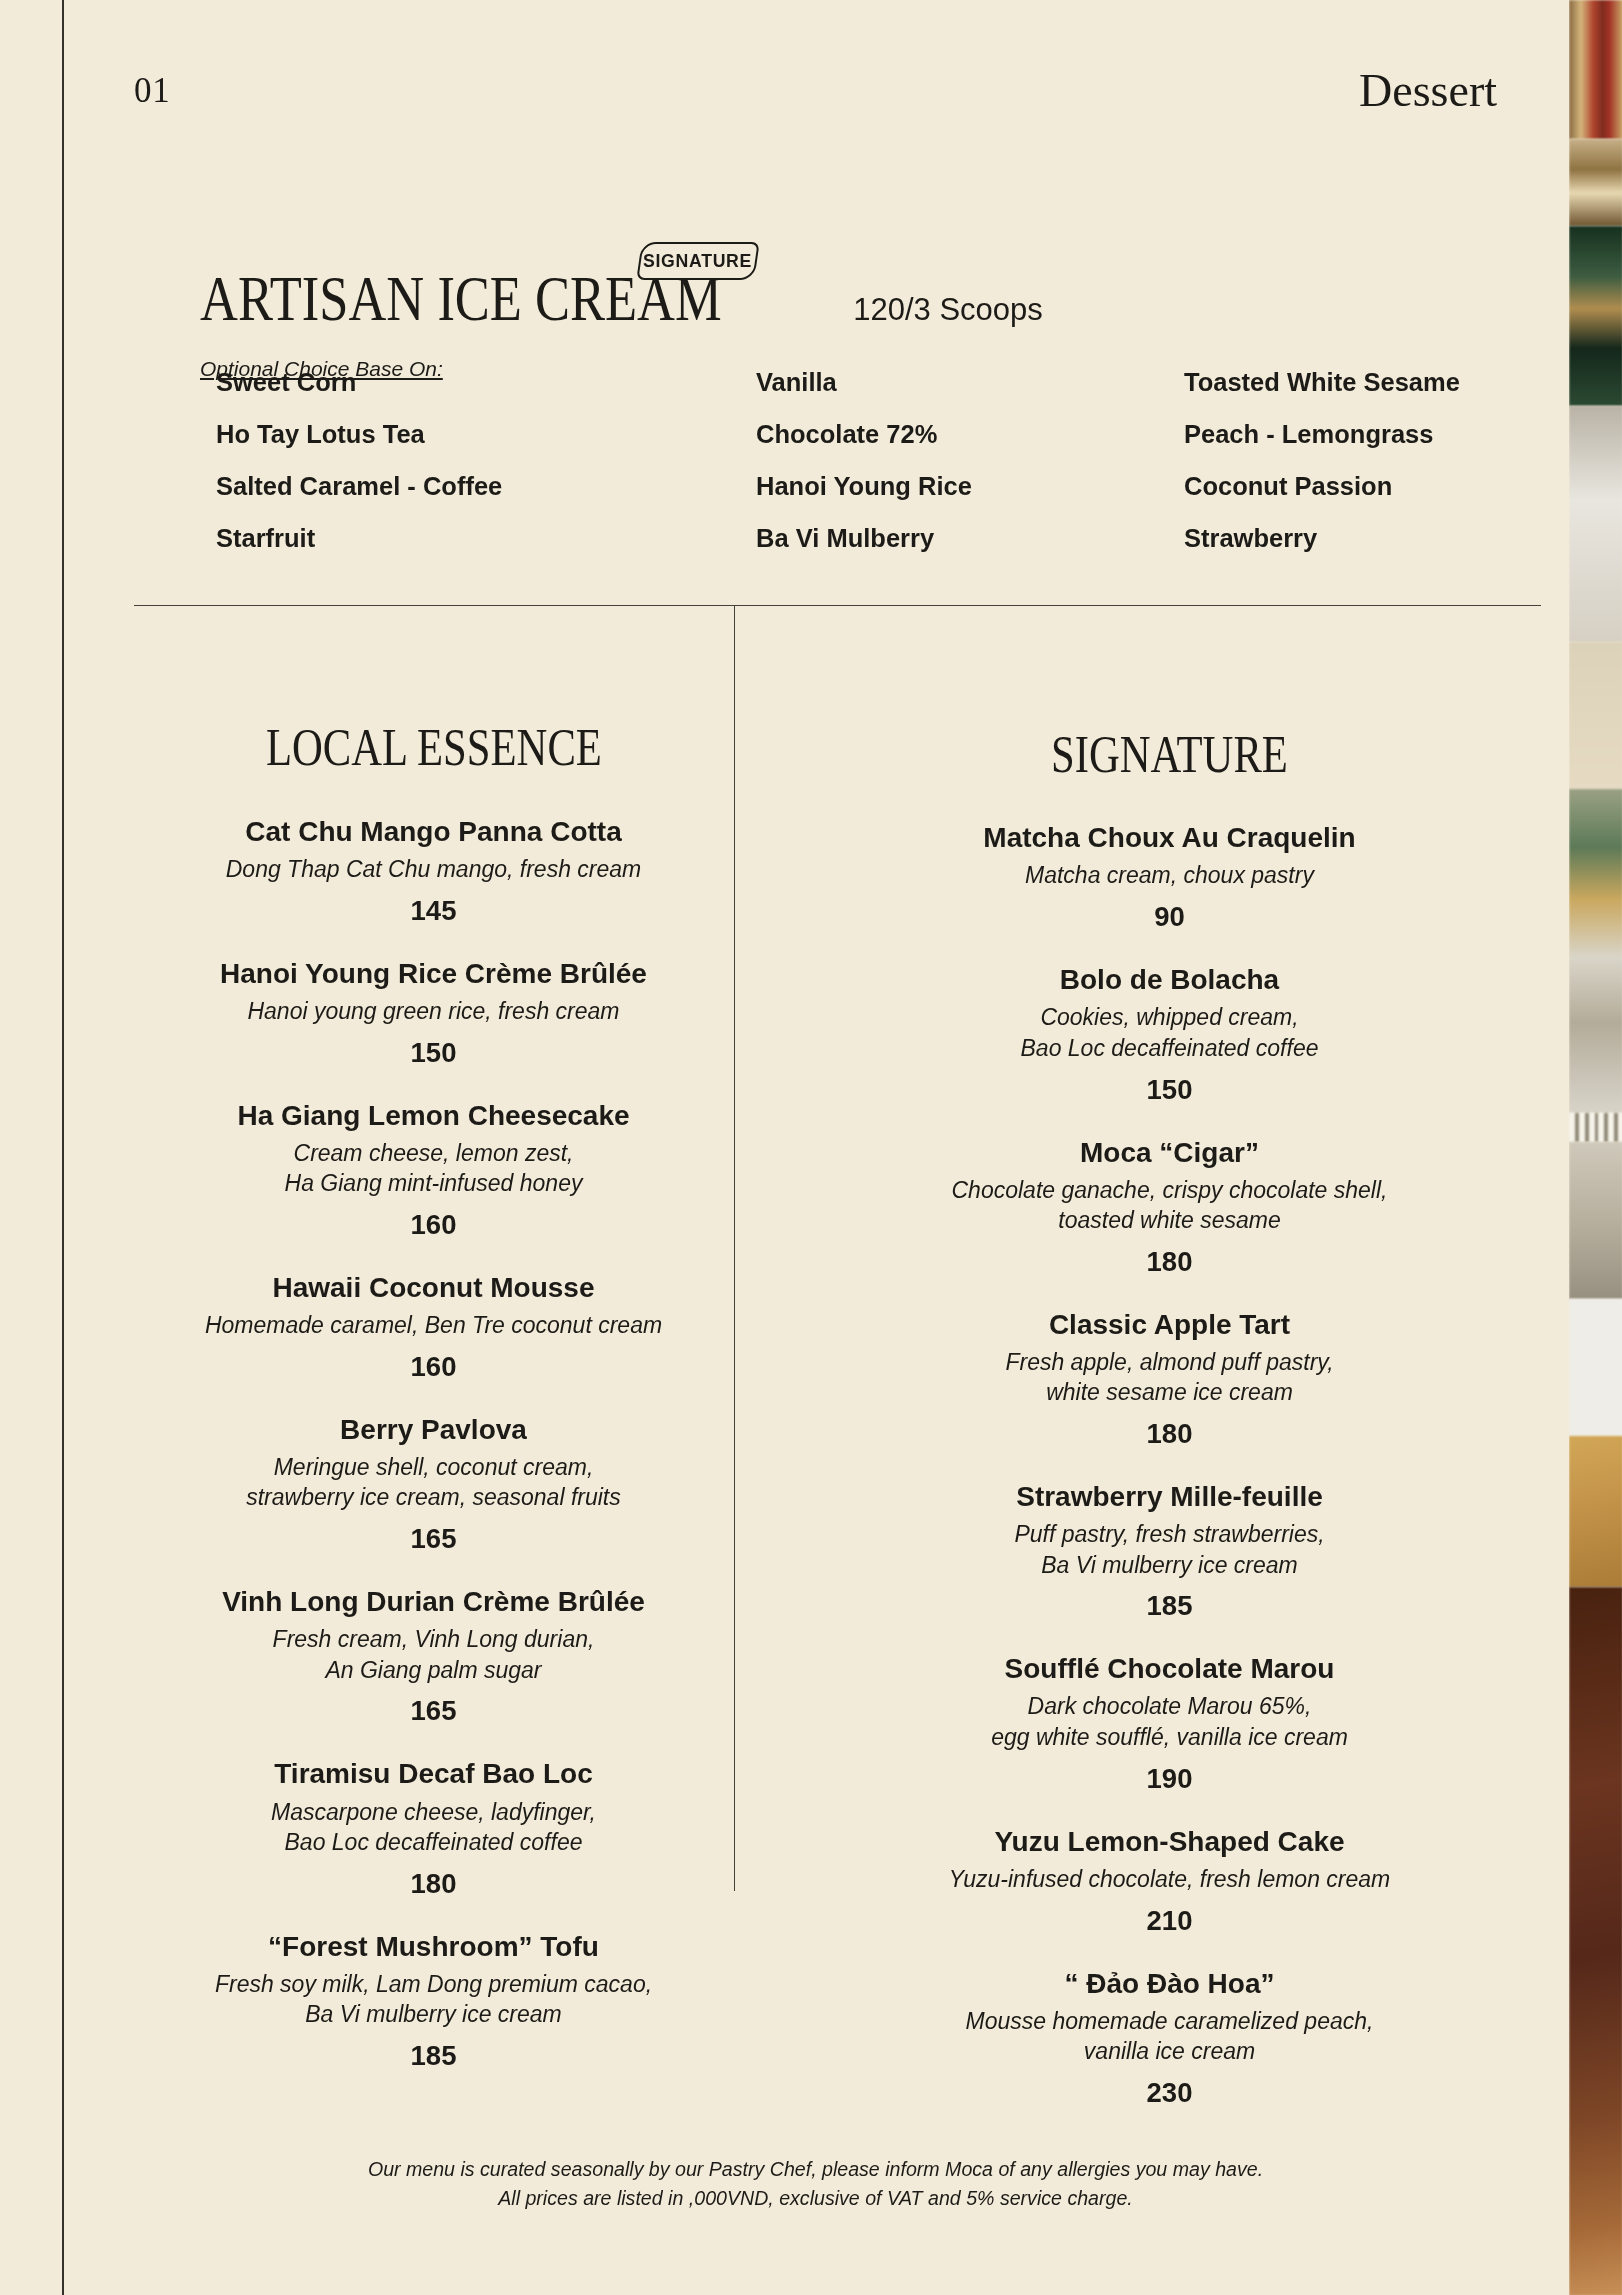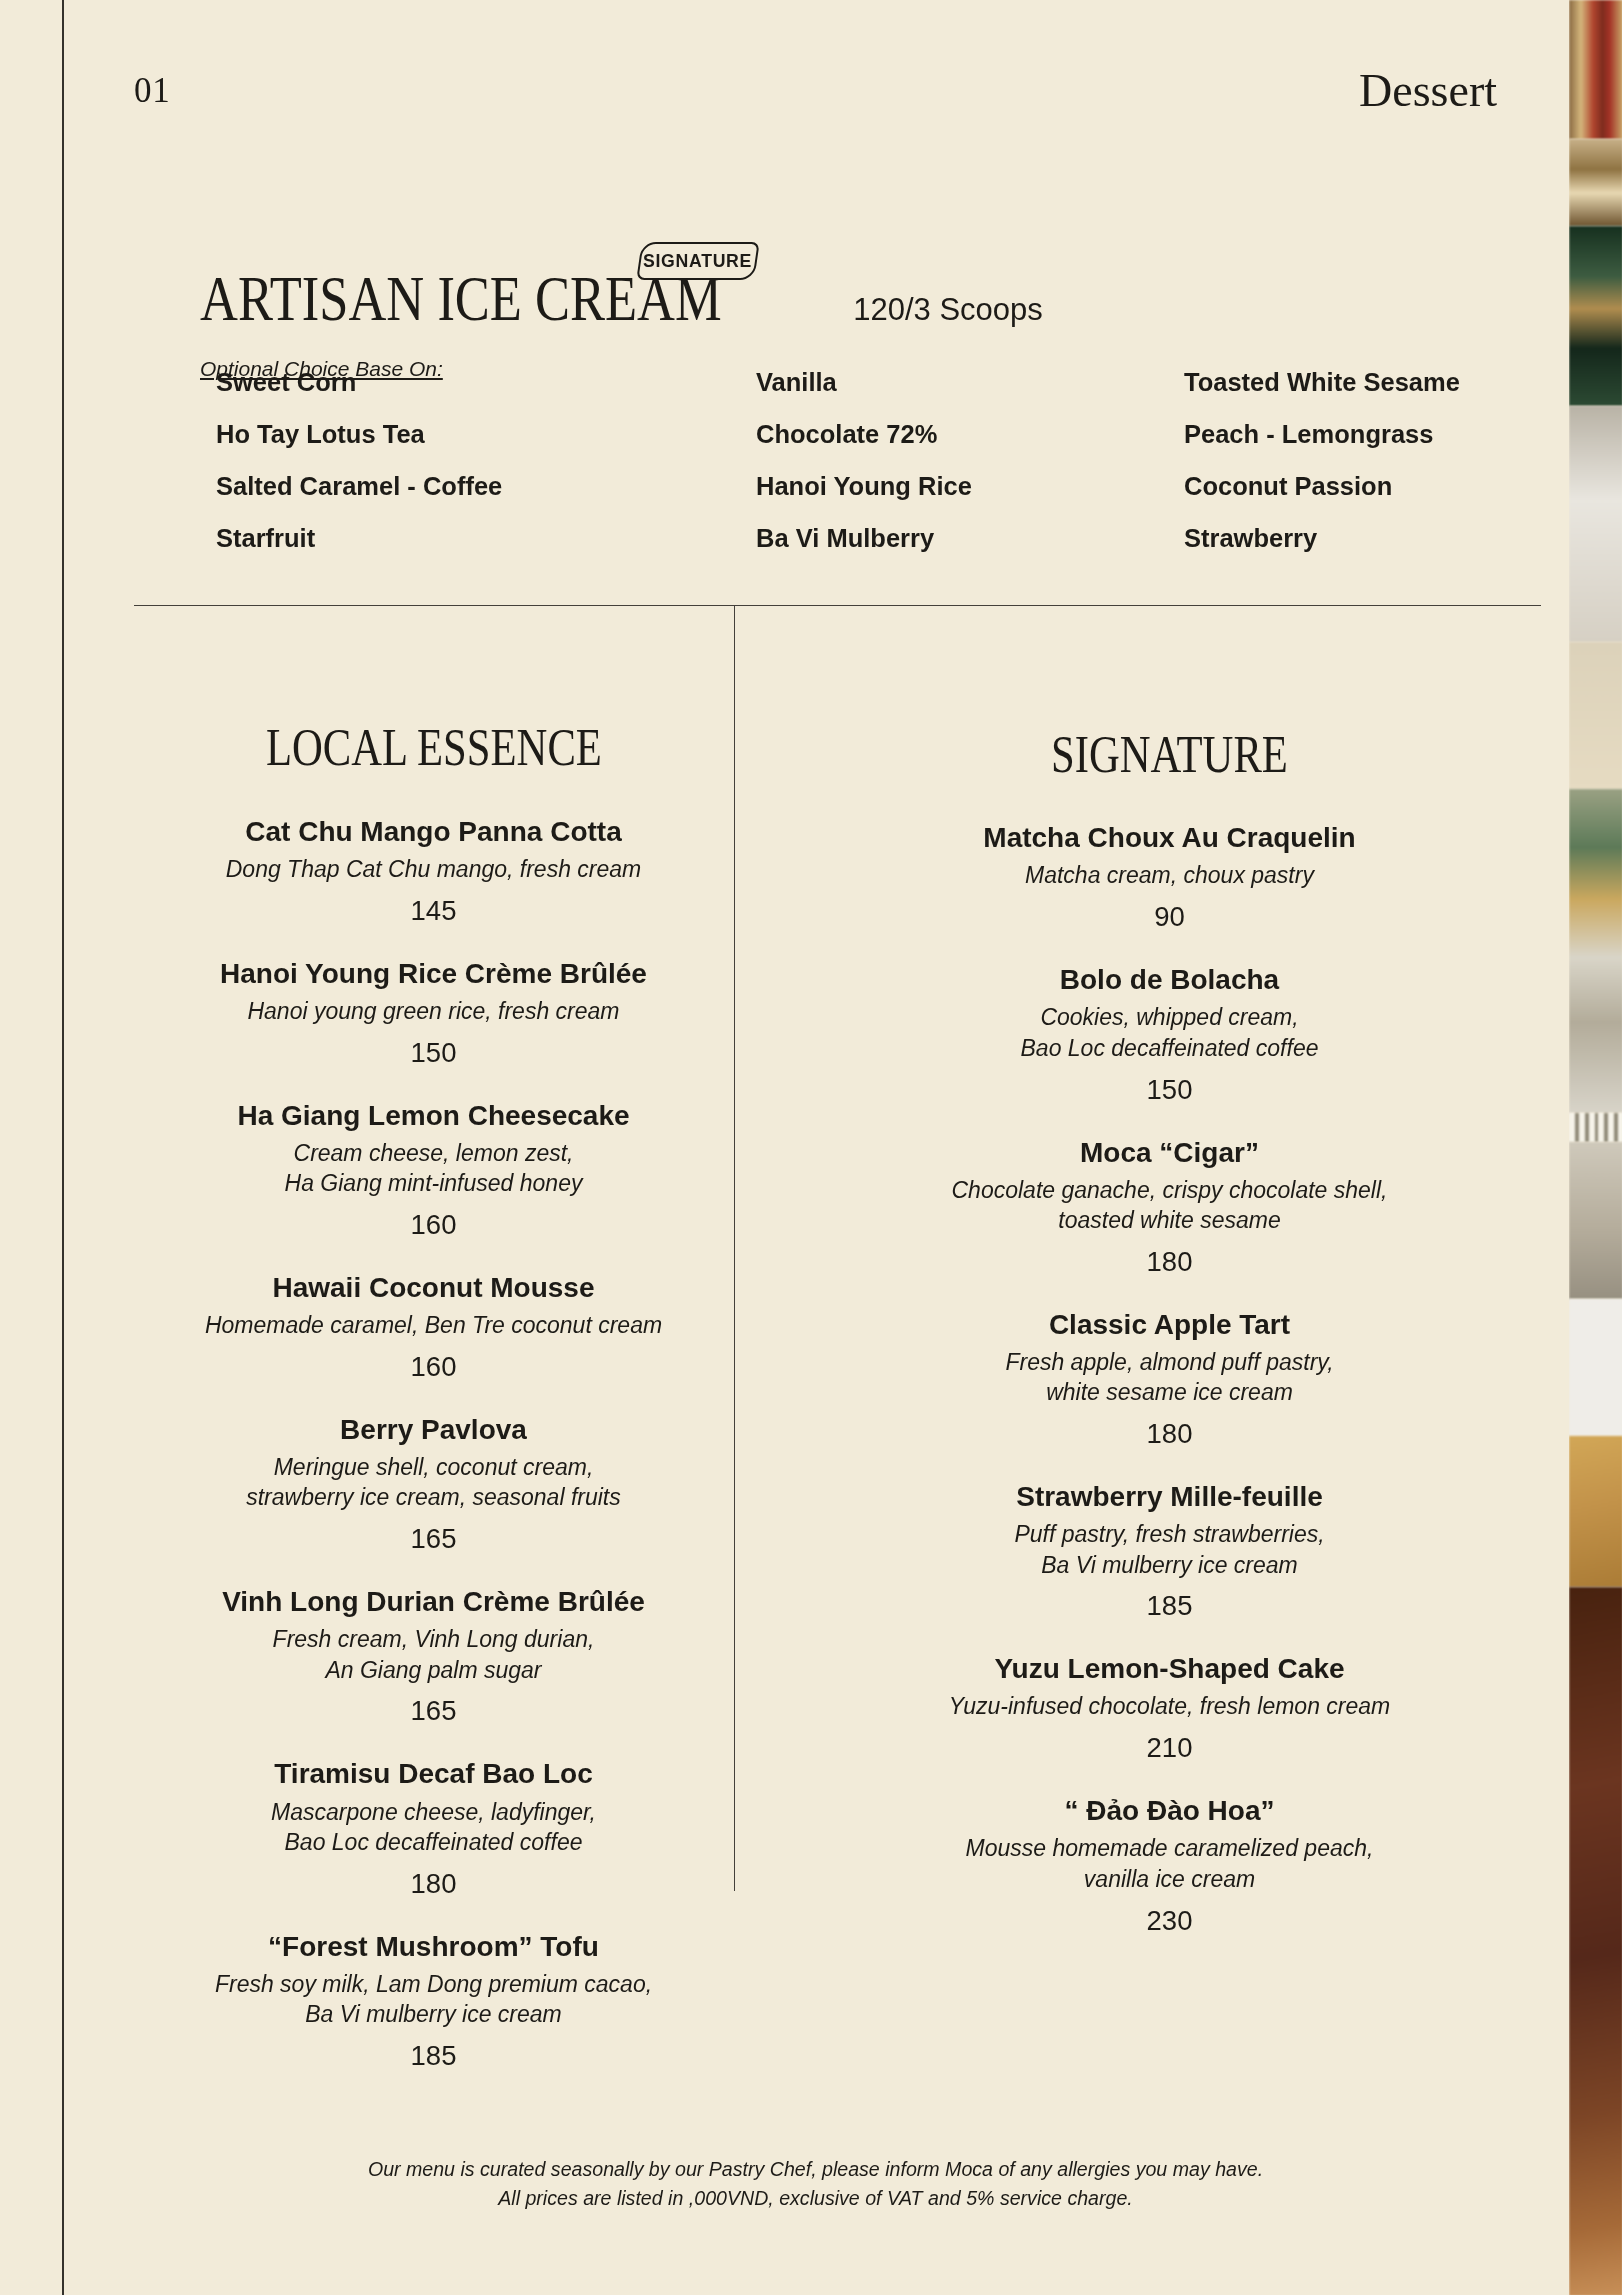--- a/index.html
+++ b/index.html
@@ -39,21 +39,21 @@
 
   
   .menu-col{position:absolute;top:721px;display:flex;flex-direction:column;align-items:center;text-align:center;gap:31px;}
   .menu-col.left{left:134px;width:599px;}
   .menu-col.right{left:772px;width:795px;}
   .section-title{font-family:"Liberation Serif",serif;font-size:52px;line-height:1.05;margin-bottom:9.2px;}
   .menu-col.right .section-title{margin-top:6.5px;}
   .menu-item{display:flex;flex-direction:column;align-items:center;}
   .item-name{font-size:28px;font-weight:700;line-height:1.15;}
   .item-desc{font-size:23px;font-style:italic;line-height:1.32;margin-top:5.9px;white-space:pre-line;}
-  .item-price{font-size:27.5px;font-weight:400;margin-top:10.5px;}
+  .item-price{font-size:27.5px;font-weight:700;margin-top:10.5px;}
 
   
   .footer{position:absolute;left:62px;top:2155px;width:1507px;text-align:center;
     font-size:19.6px;font-style:italic;line-height:1.5;}
 
   
   .photo-strip{position:absolute;left:1569px;top:0;width:54px;height:2295px;overflow:hidden;}
   .photo-strip .seg{width:100%;filter:blur(1px);}
   .seg1{height:139px;background:linear-gradient(90deg,#8a6a42,#d4b67c 22%,#b0452e 45%,#7e2c1e 62%,#a33226 75%,#c9a96a);}
   .seg2{height:87px;background:linear-gradient(180deg,#c7b088,#8f7342 35%,#e8d8b2 62%,#6e5530);}
@@ -179,20 +179,26 @@
 white sesame ice cream</div>
     <div class="item-price">180</div>
   </div>
   <div class="menu-item">
     <div class="item-name">Strawberry Mille-feuille</div>
     <div class="item-desc">Puff pastry, fresh strawberries,
 Ba Vi mulberry ice cream</div>
     <div class="item-price">185</div>
   </div>
   <div class="menu-item">
+    <div class="item-name">Soufflé Chocolate Marou</div>
+    <div class="item-desc">Dark chocolate Marou 65%,
+egg white soufflé, vanilla ice cream</div>
+    <div class="item-price">190</div>
+  </div>
+  <div class="menu-item">
     <div class="item-name">Yuzu Lemon-Shaped Cake</div>
     <div class="item-desc">Yuzu-infused chocolate, fresh lemon cream</div>
     <div class="item-price">210</div>
   </div>
   <div class="menu-item">
     <div class="item-name">“ Đảo Đào Hoa”</div>
     <div class="item-desc">Mousse homemade caramelized peach,
 vanilla ice cream</div>
     <div class="item-price">230</div>
   </div>

